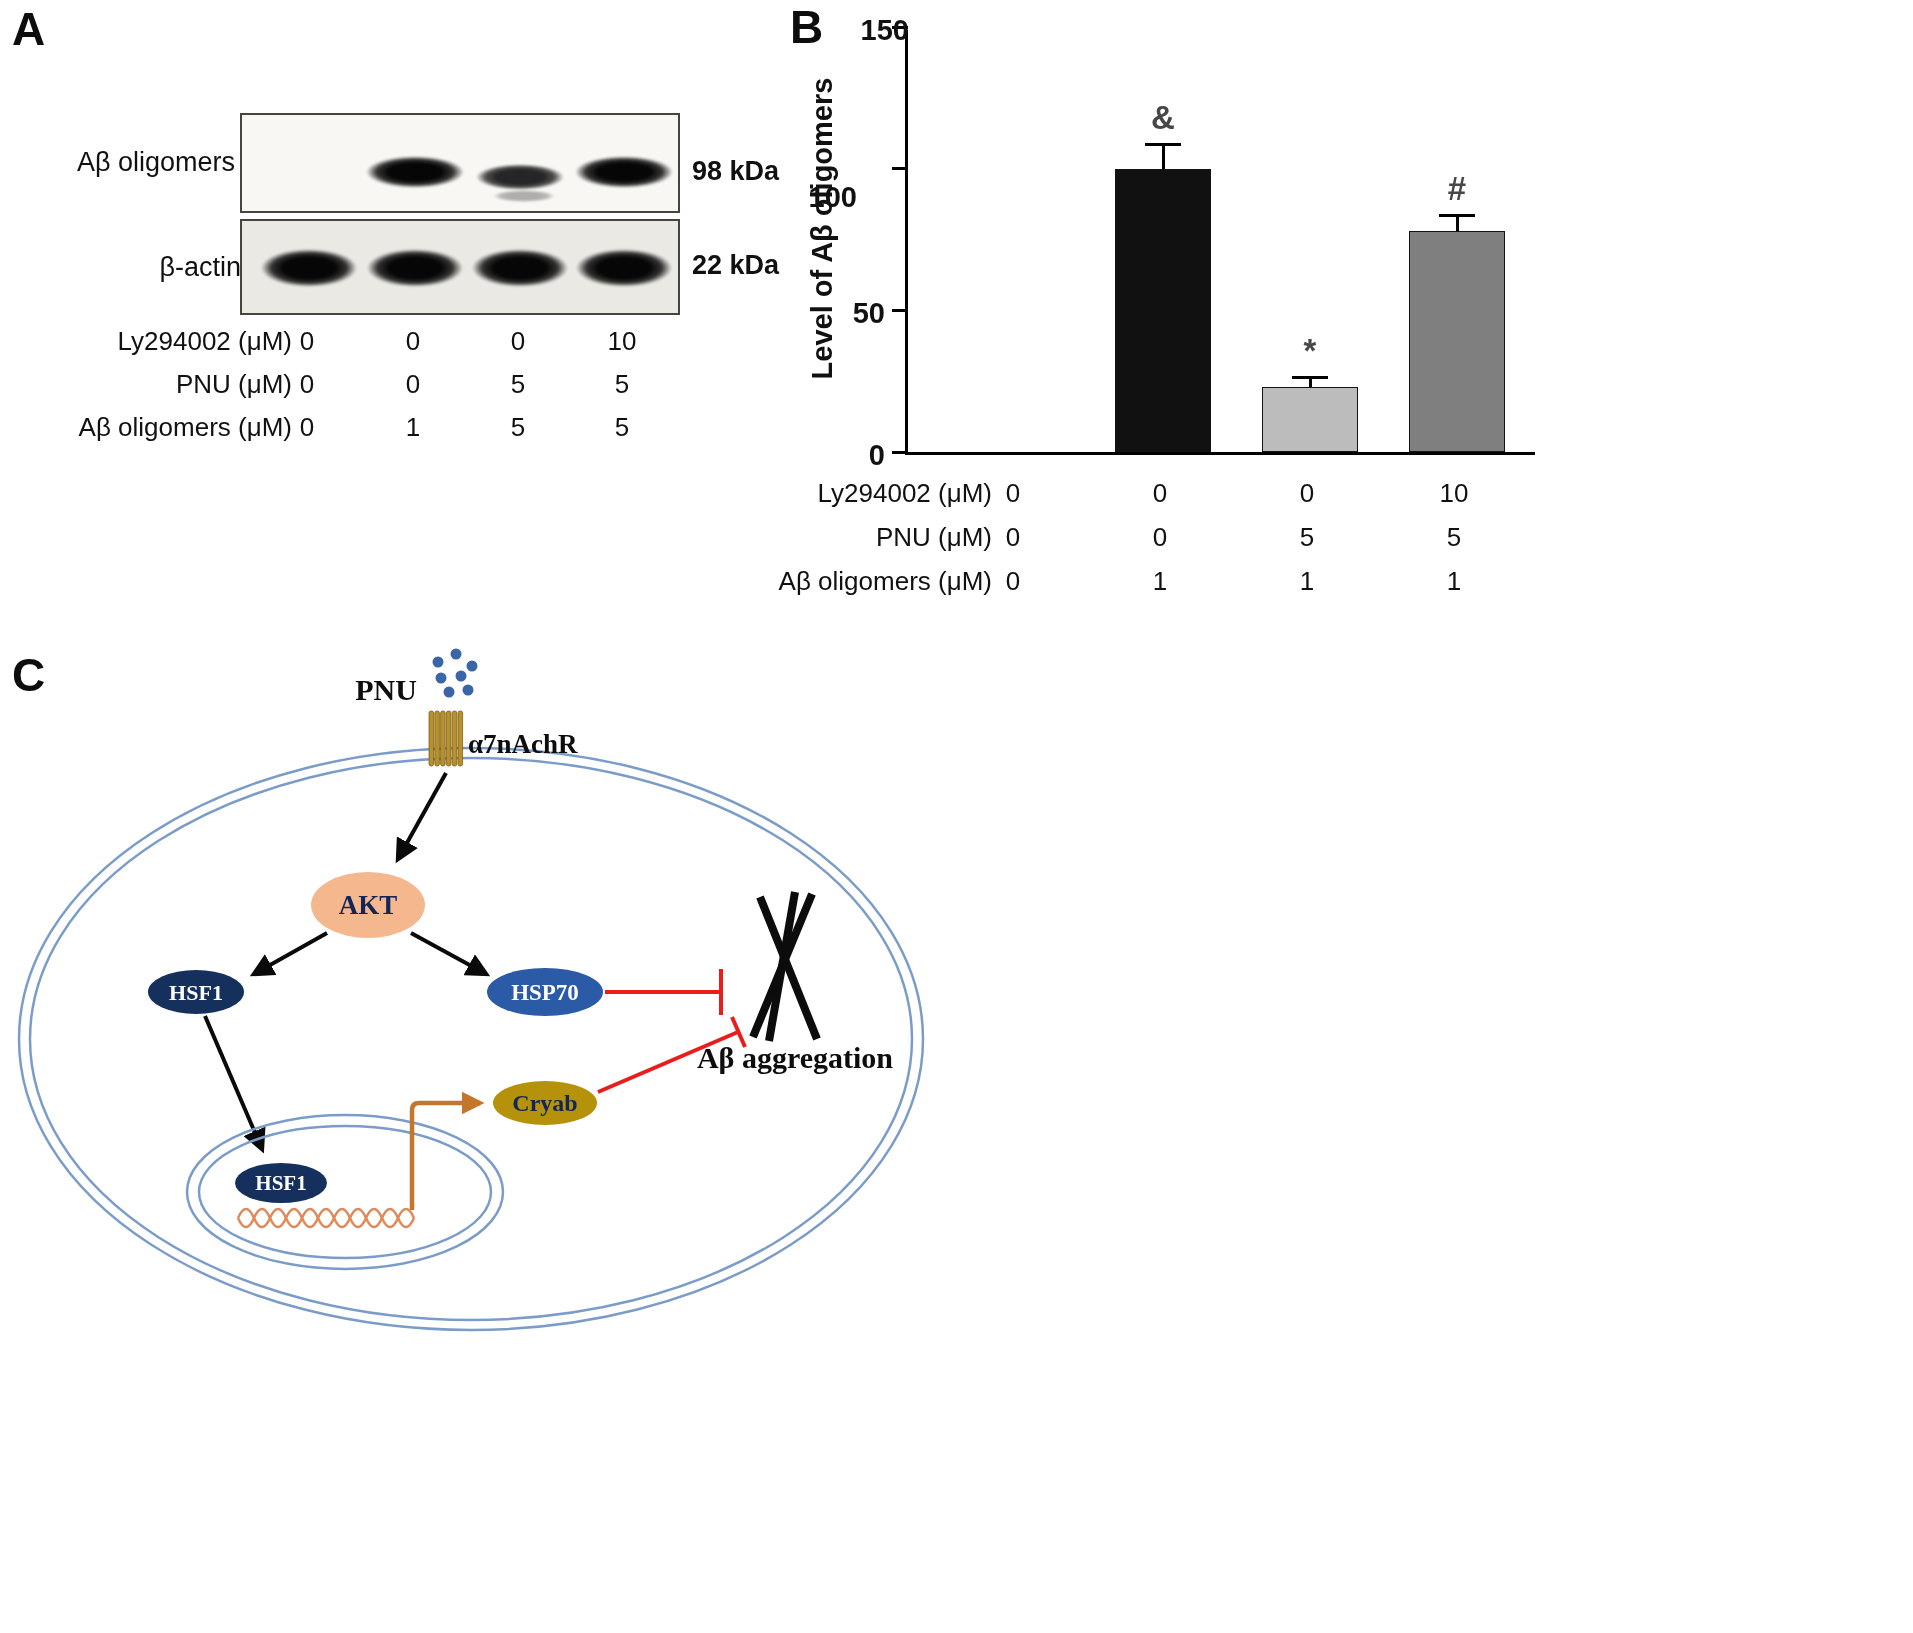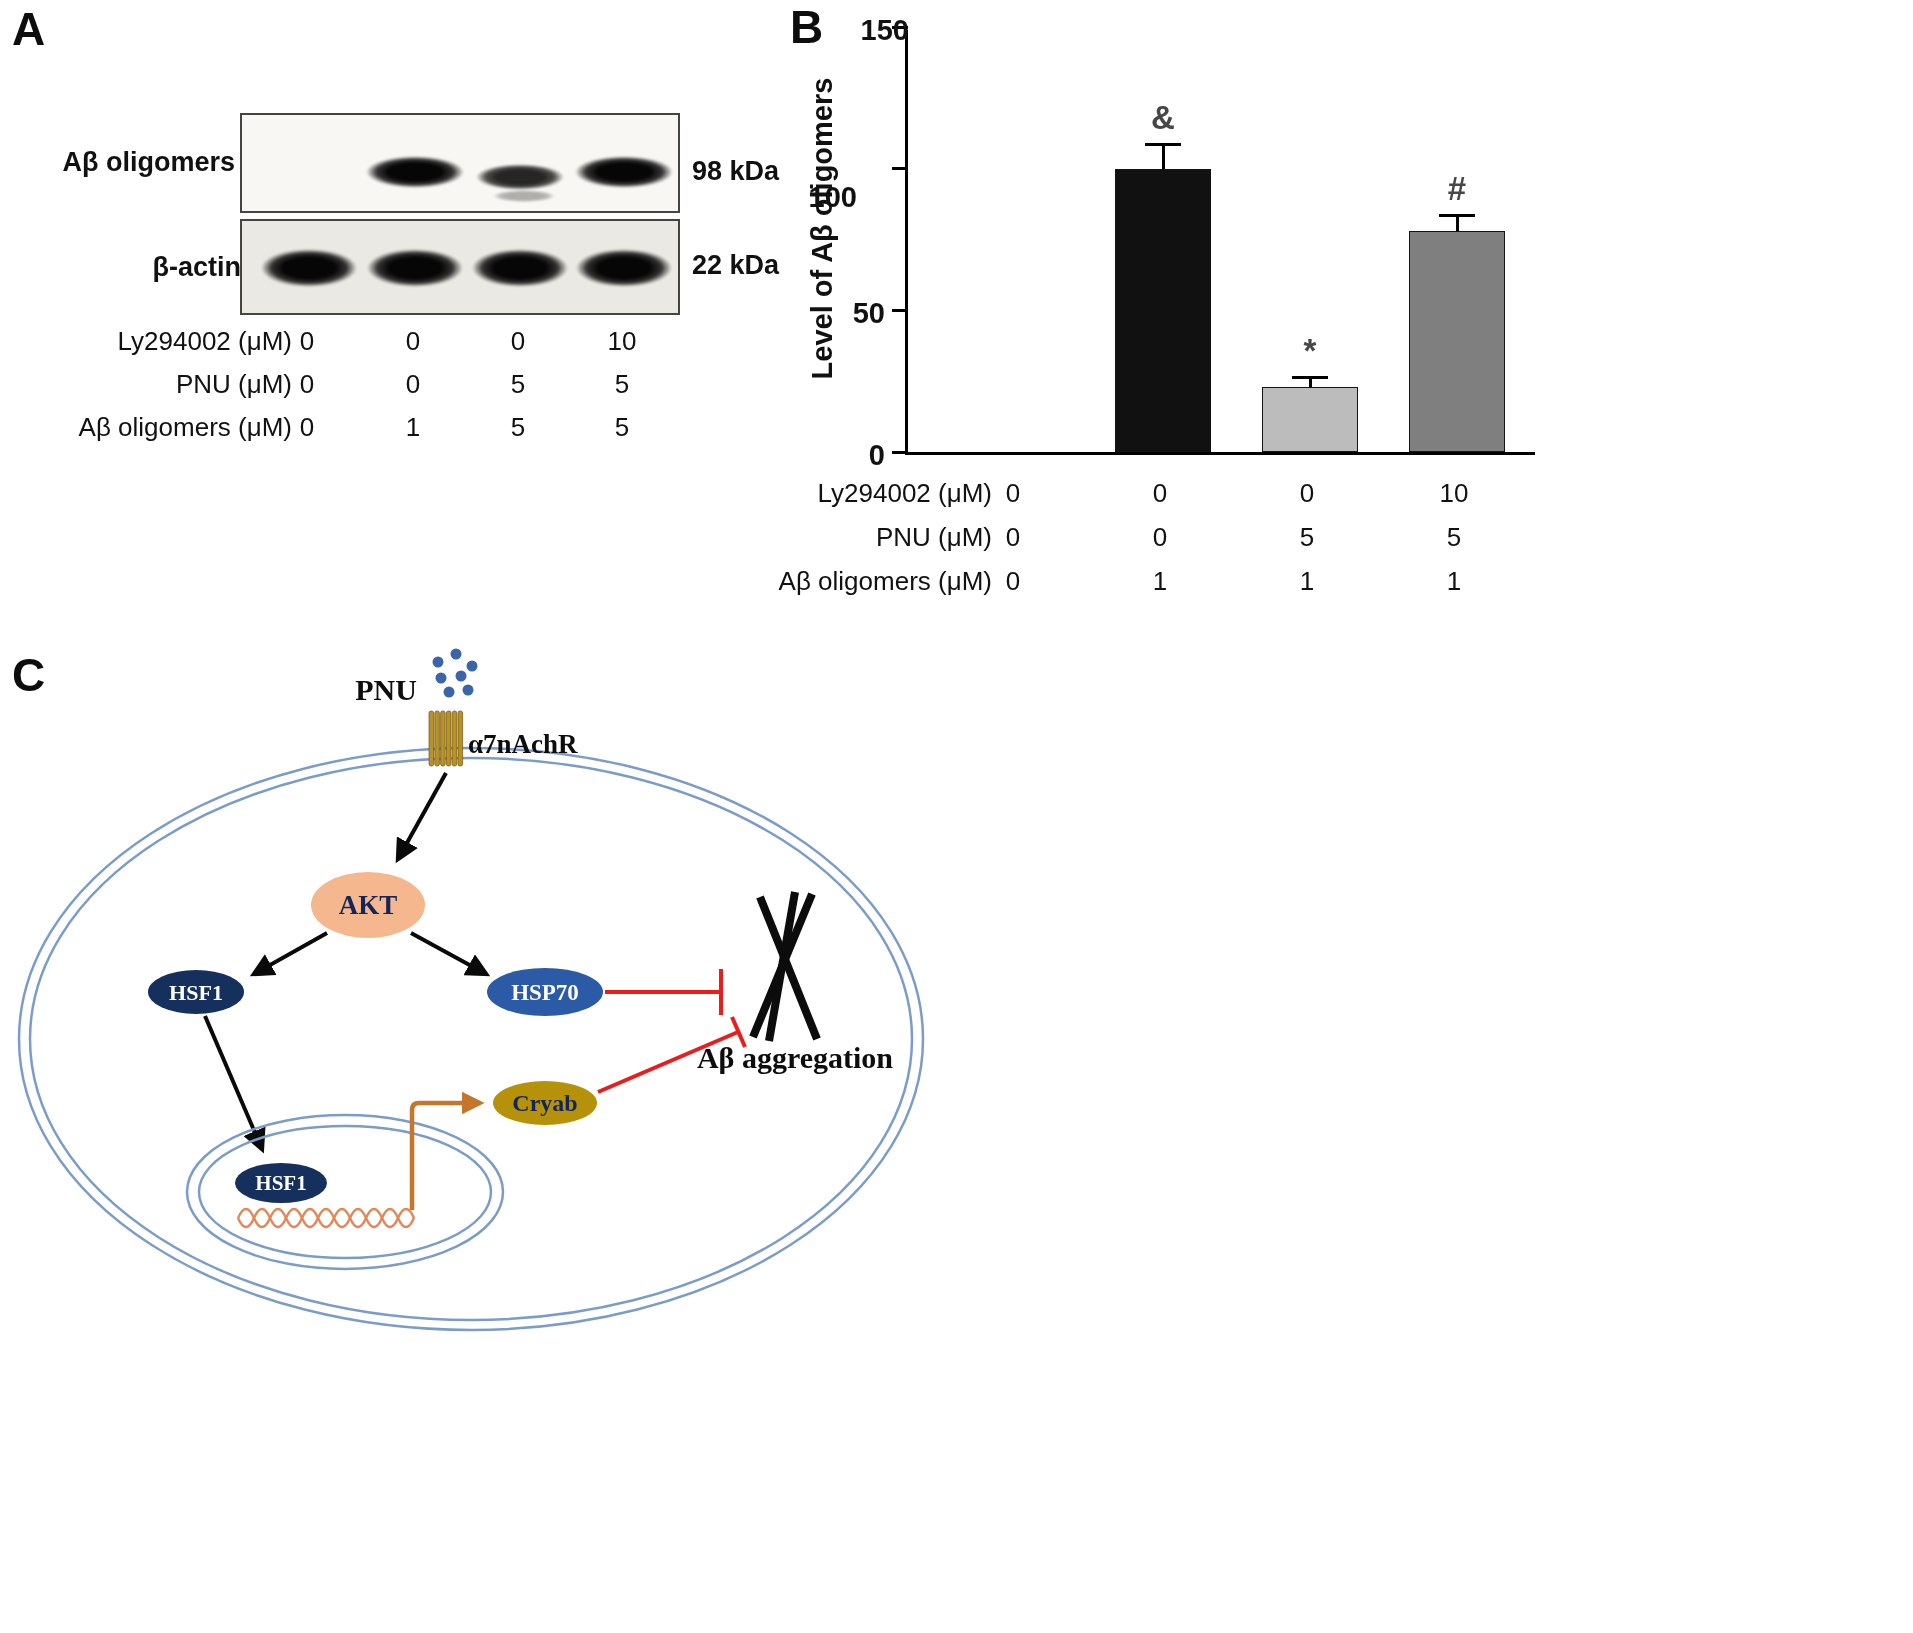--- a/index.html
+++ b/index.html
@@ -3,21 +3,21 @@
 <meta charset="utf-8">
 <style>
   *{margin:0;padding:0;box-sizing:border-box}
   body{background:#ffffff}
   #canvas{position:relative;width:1913px;height:1633px;background:#fff;
           font-family:"Liberation Sans",sans-serif;color:#111;overflow:hidden}
 
   .panel-letter{position:absolute;font-size:46px;font-weight:700;color:#0d0d0d}
 
   
-  .side-label{position:absolute;font-size:27px;font-weight:700;white-space:nowrap;text-align:right}
+  .side-label{position:absolute;font-size:27px;font-weight:400;white-space:nowrap;text-align:right}
   .mw-label{position:absolute;font-size:27px;font-weight:700;white-space:nowrap}
   .blot-box{position:absolute;border:2px solid #45443f;overflow:hidden}
   .band{position:absolute;border-radius:50%;
         background:radial-gradient(closest-side,#060606 55%,rgba(10,10,10,.82) 78%,rgba(10,10,10,0) 100%);
         filter:blur(1.2px)}
   .dose-label,.dose-value{position:absolute;font-size:26px;font-weight:400;white-space:nowrap}
 
   
   #plot-area{position:absolute;left:905px;top:30px;width:630px;height:425px;
              border-left:3px solid #000;border-bottom:3px solid #000}

